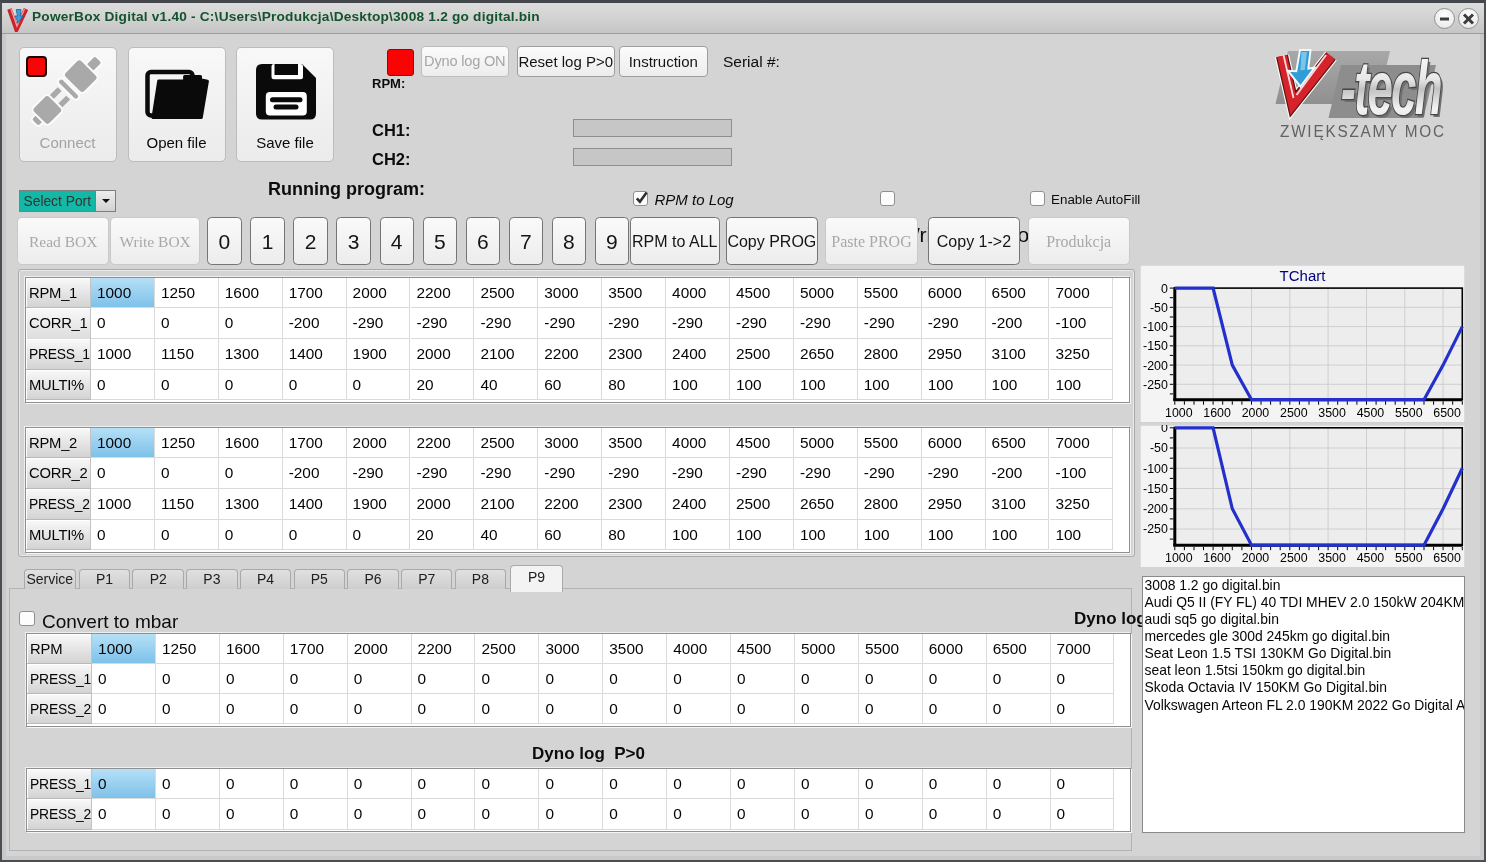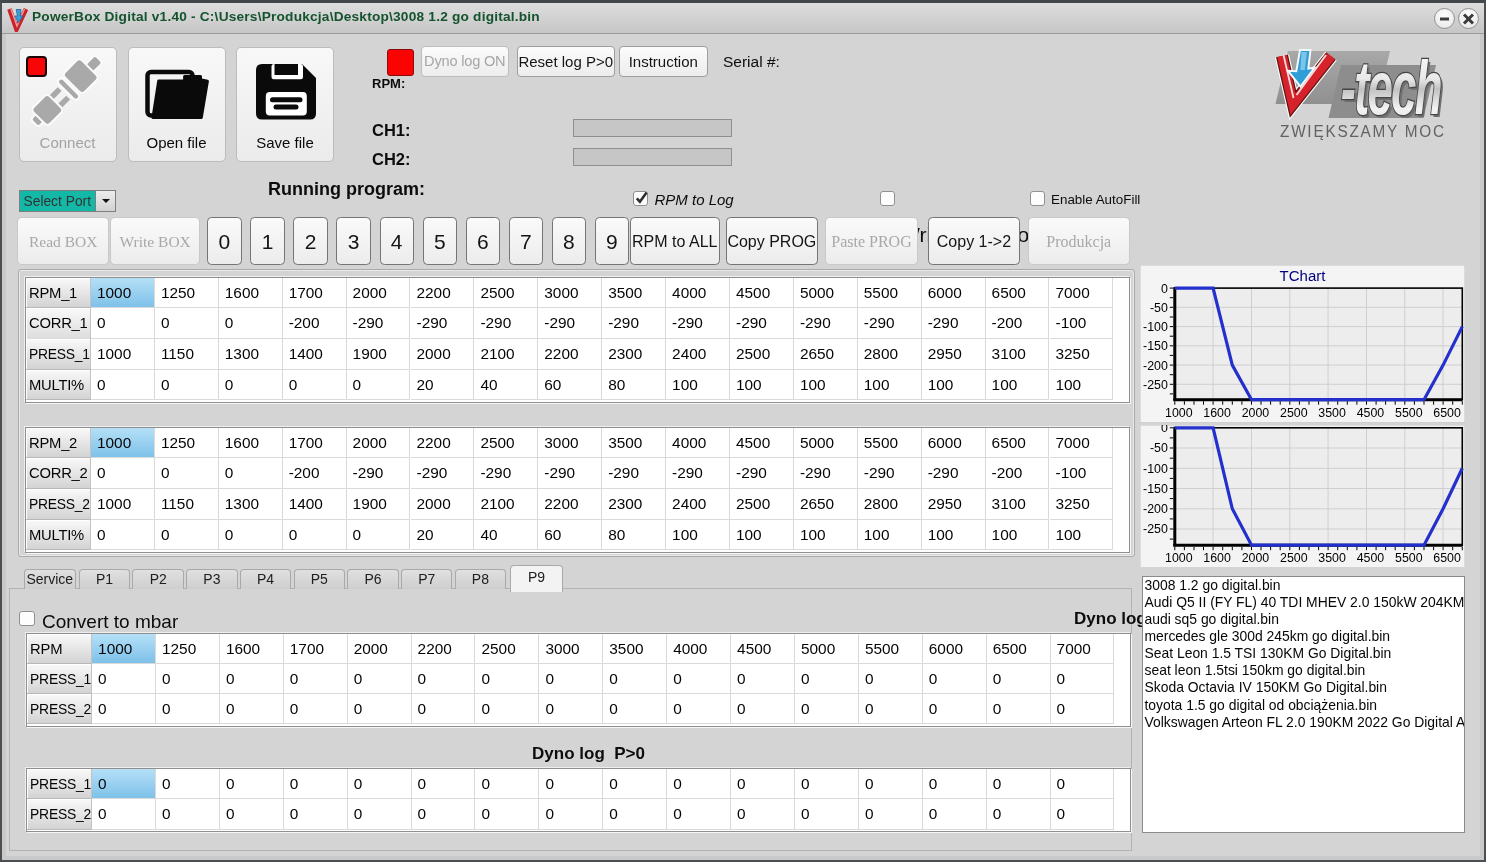--- a/index.html
+++ b/index.html
@@ -557,16 +557,15 @@
     <polyline points="34.8,2.8 54.0,2.8 73.1,2.8 92.3,83.8 111.5,120.2 130.6,120.2 149.8,120.2 169.0,120.2 188.1,120.2 207.3,120.2 226.5,120.2 245.6,120.2 264.8,120.2 284.0,120.2 303.1,83.8 322.3,43.3" fill="none" stroke="#2330cc" stroke-width="3.2"></polyline>
   </svg>
 <div class="listbox">
     <div>3008 1.2 go digital.bin</div>
     <div>Audi Q5 II (FY FL) 40 TDI MHEV 2.0 150kW 204KM (</div>
     <div>audi sq5 go digital.bin</div>
     <div>mercedes gle 300d 245km go digital.bin</div>
     <div>Seat Leon 1.5 TSI 130KM Go Digital.bin</div>
     <div>seat leon 1.5tsi 150km go digital.bin</div>
     <div>Skoda Octavia IV 150KM Go Digital.bin</div>
-    <div>toyota 1.5 go digital od obciążenia.bin</div>
     <div>Volkswagen Arteon FL 2.0 190KM 2022 Go Digital Au</div>
   </div>
 <div class="frame-in"></div>
 <div class="frame-out"></div>
 </body></html>

